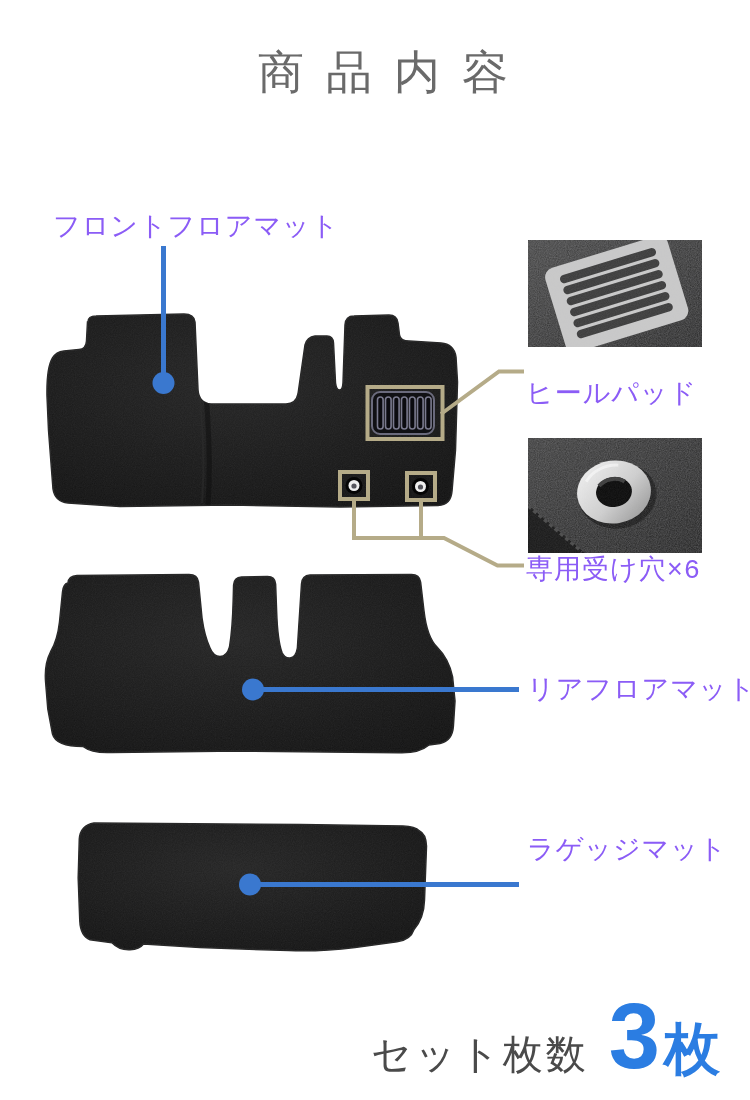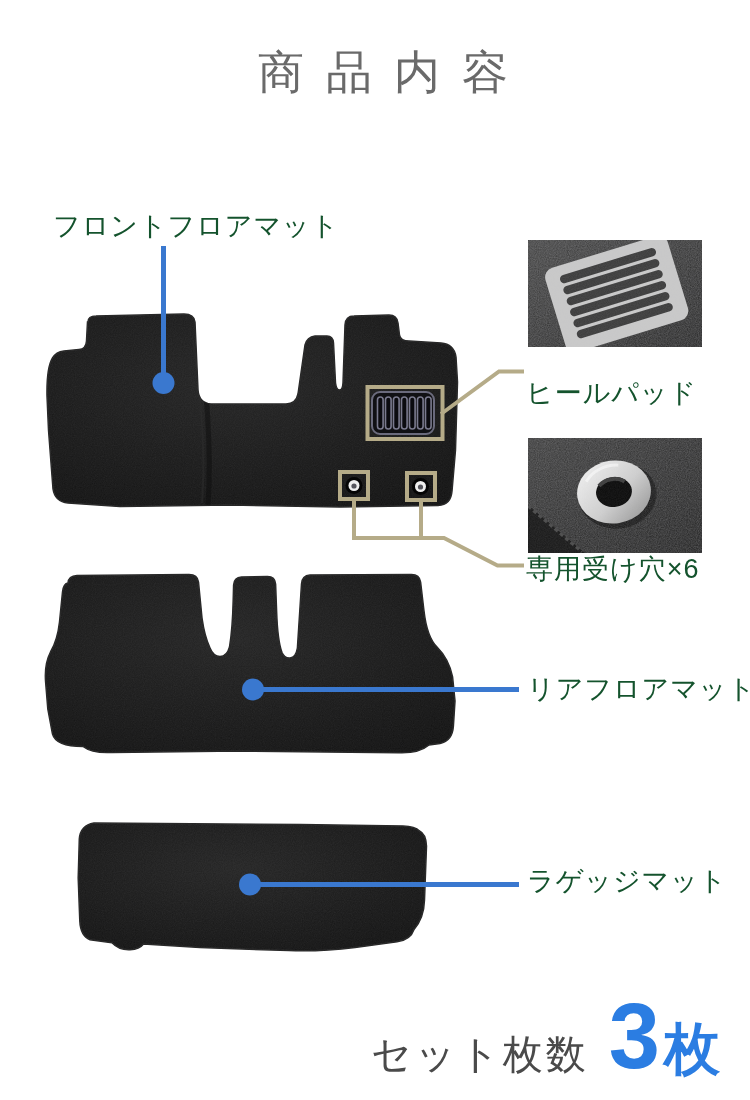--- a/index.html
+++ b/index.html
@@ -6,28 +6,28 @@
   body{
     width:750px;height:1100px;position:relative;background:#ffffff;
     font-family:"Liberation Sans","DejaVu Sans",sans-serif;overflow:hidden;
   }
   .page-title{
     position:absolute;top:42px;left:8px;width:750px;text-align:center;
     font-size:46px;color:#6a6a6a;letter-spacing:22px;text-indent:22px;
     font-weight:400;white-space:nowrap;
   }
   .callout-label{
-    position:absolute;font-size:27px;color:#14532d;letter-spacing:1px;
-    white-space:nowrap;font-weight:400;
+    position:absolute;font-size:27px;color:#8b5cf6;letter-spacing:1px;
+    white-space:nowrap;font-weight:400;font-family:Liberation Mono, monospace;
   }
   #lbl-front{left:53px;top:208px;}
   #lbl-heel{left:526px;top:375px;}
   #lbl-holes{left:526px;top:551px;}
   #lbl-rear{left:527px;top:671px;}
-  #lbl-luggage{left:527px;top:863px;}
+  #lbl-luggage{left:527px;top:831px;}
   .set-count{
     position:absolute;right:30px;top:990px;display:flex;align-items:baseline;
     white-space:nowrap;
     margin-left:28px;
   }
   .set-count .sc-label{font-size:40px;color:#4a4a4a;letter-spacing:3px;}
   .set-count .sc-number{font-size:92px;font-weight:bold;color:#2b7de2;margin-left:20px;line-height:1;}
   .set-count .sc-unit{font-size:56px;font-weight:bold;color:#2b7de2;margin-left:4px;}
   svg#art{position:absolute;left:0;top:0;}
 </style>

